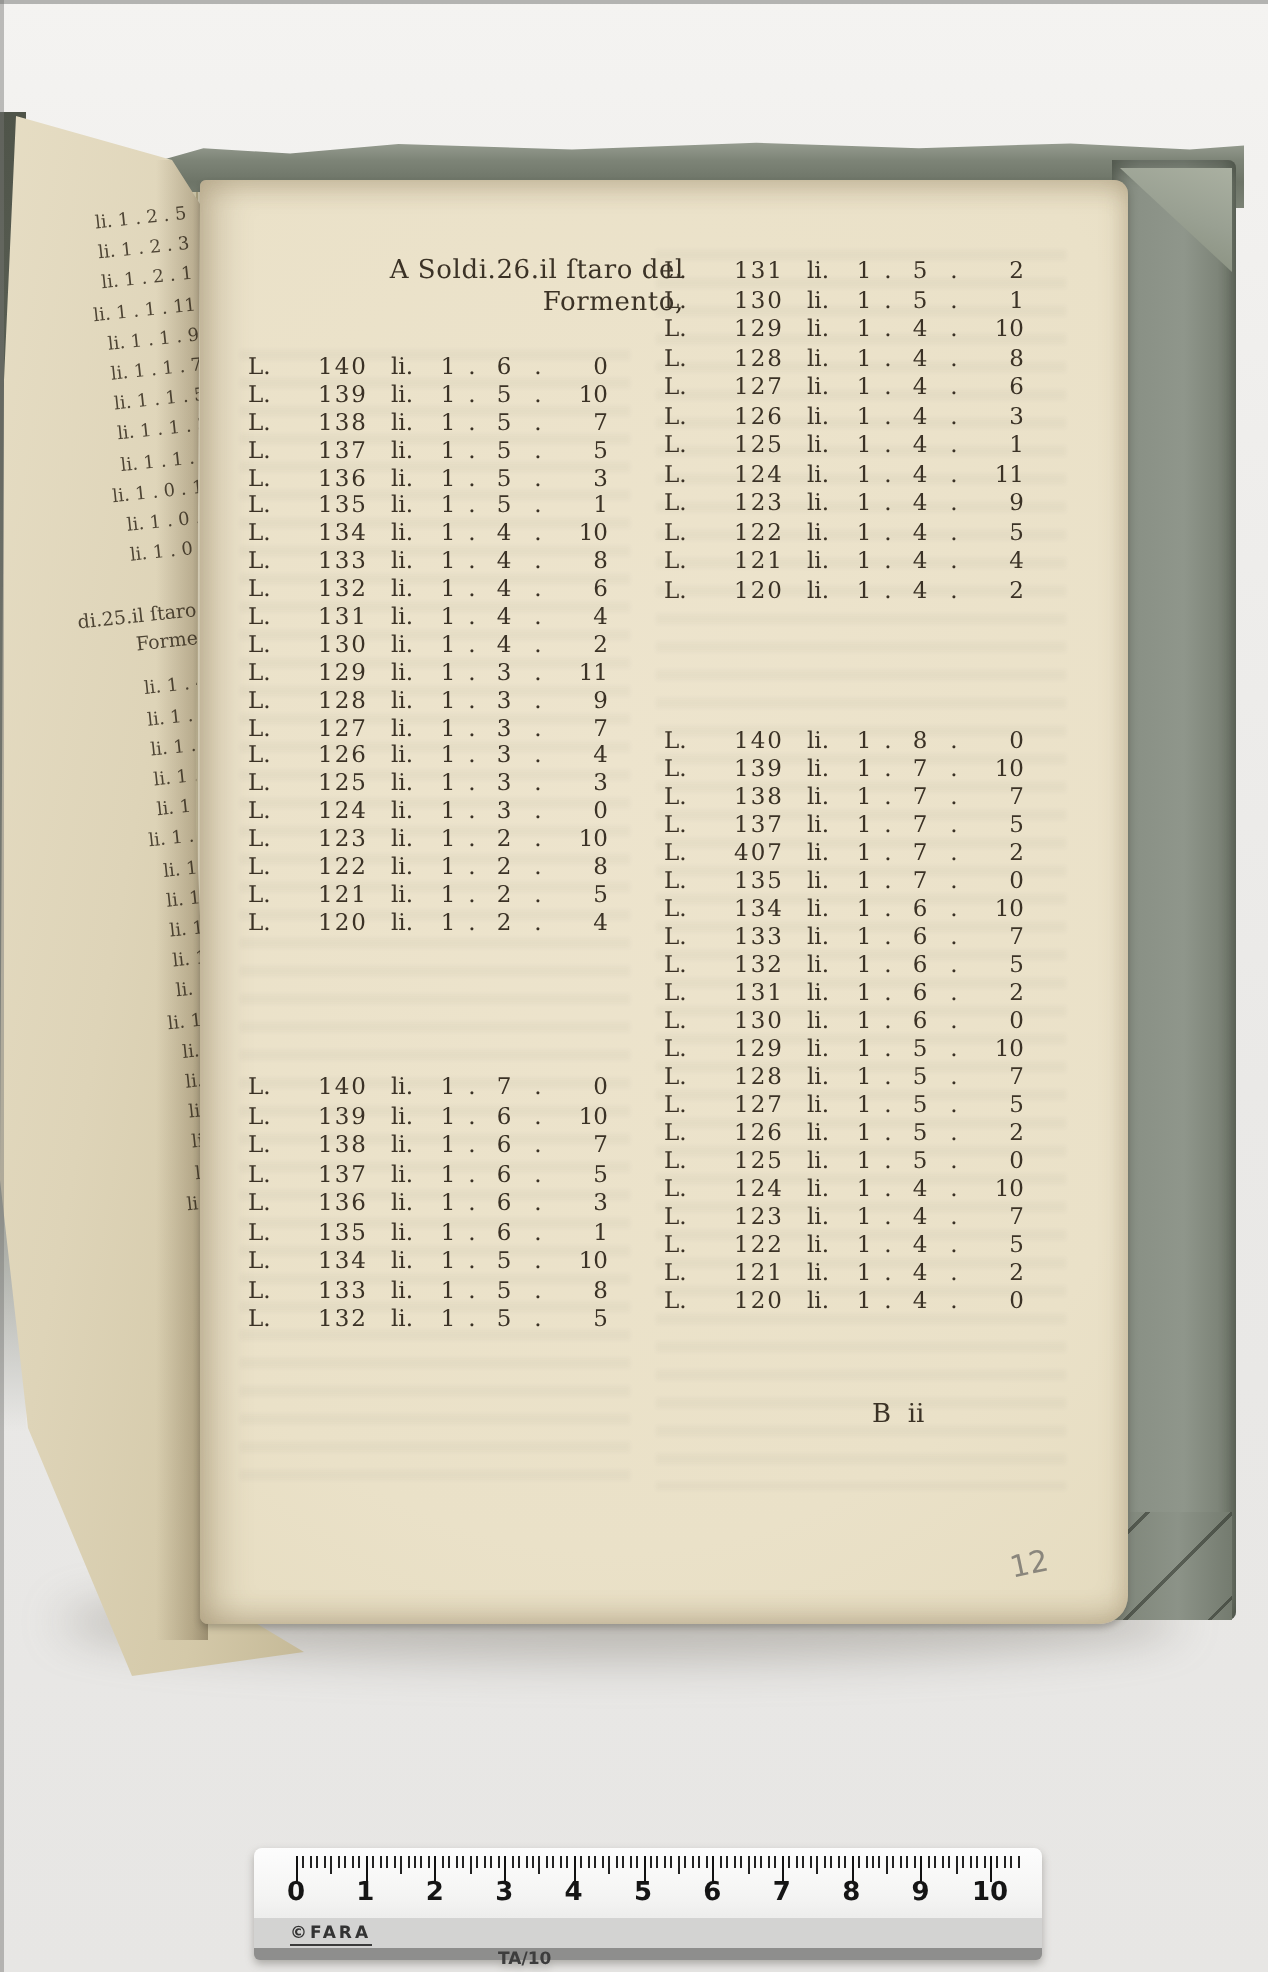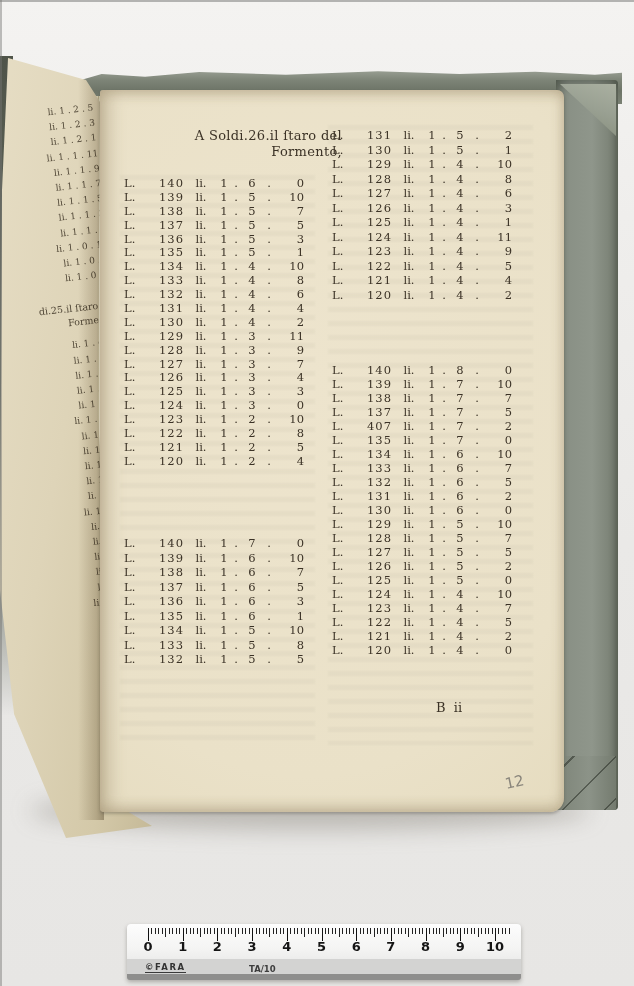--- a/index.html
+++ b/index.html
@@ -92,21 +92,21 @@
     background:linear-gradient(180deg,#fdfdfd 0%,#f4f4f3 70%,#ededec 100%);}
   .tick{position:absolute;top:4px;width:1px;height:6px;background:#222;}
   .tick.half{height:9px;}
   .tick.cm{height:13px;background:#111;}
   .ruler-num{position:absolute;top:15px;transform:translateX(-50%);
     font-family:"DejaVu Sans",sans-serif;font-weight:700;font-size:13px;color:#151515;}
   .ruler-mid{position:relative;width:100%;height:15px;background:#d3d3d2;
     font-family:"DejaVu Sans",sans-serif;color:#333;}
   .ruler-brand{position:absolute;left:18px;top:3px;font-size:8.5px;font-weight:700;
     letter-spacing:1.5px;border-bottom:1px solid #3a3a3a;}
-  .ruler-model{position:absolute;left:122px;top:5px;font-size:8.5px;font-weight:700;color:#3d3d3d;}
+  .ruler-model{position:absolute;left:122px;top:16px;font-size:8.5px;font-weight:700;color:#3d3d3d;}
   .ruler-bottom{width:100%;height:6px;background:#8e8e8d;border-radius:0 0 3px 3px;}
 </style>
 </head>
 <body>
 
 <div class="frame-top"></div>
 <div class="frame-left"></div>
 
 <div class="book-shadow"></div>
 <div class="cover-top"></div>

